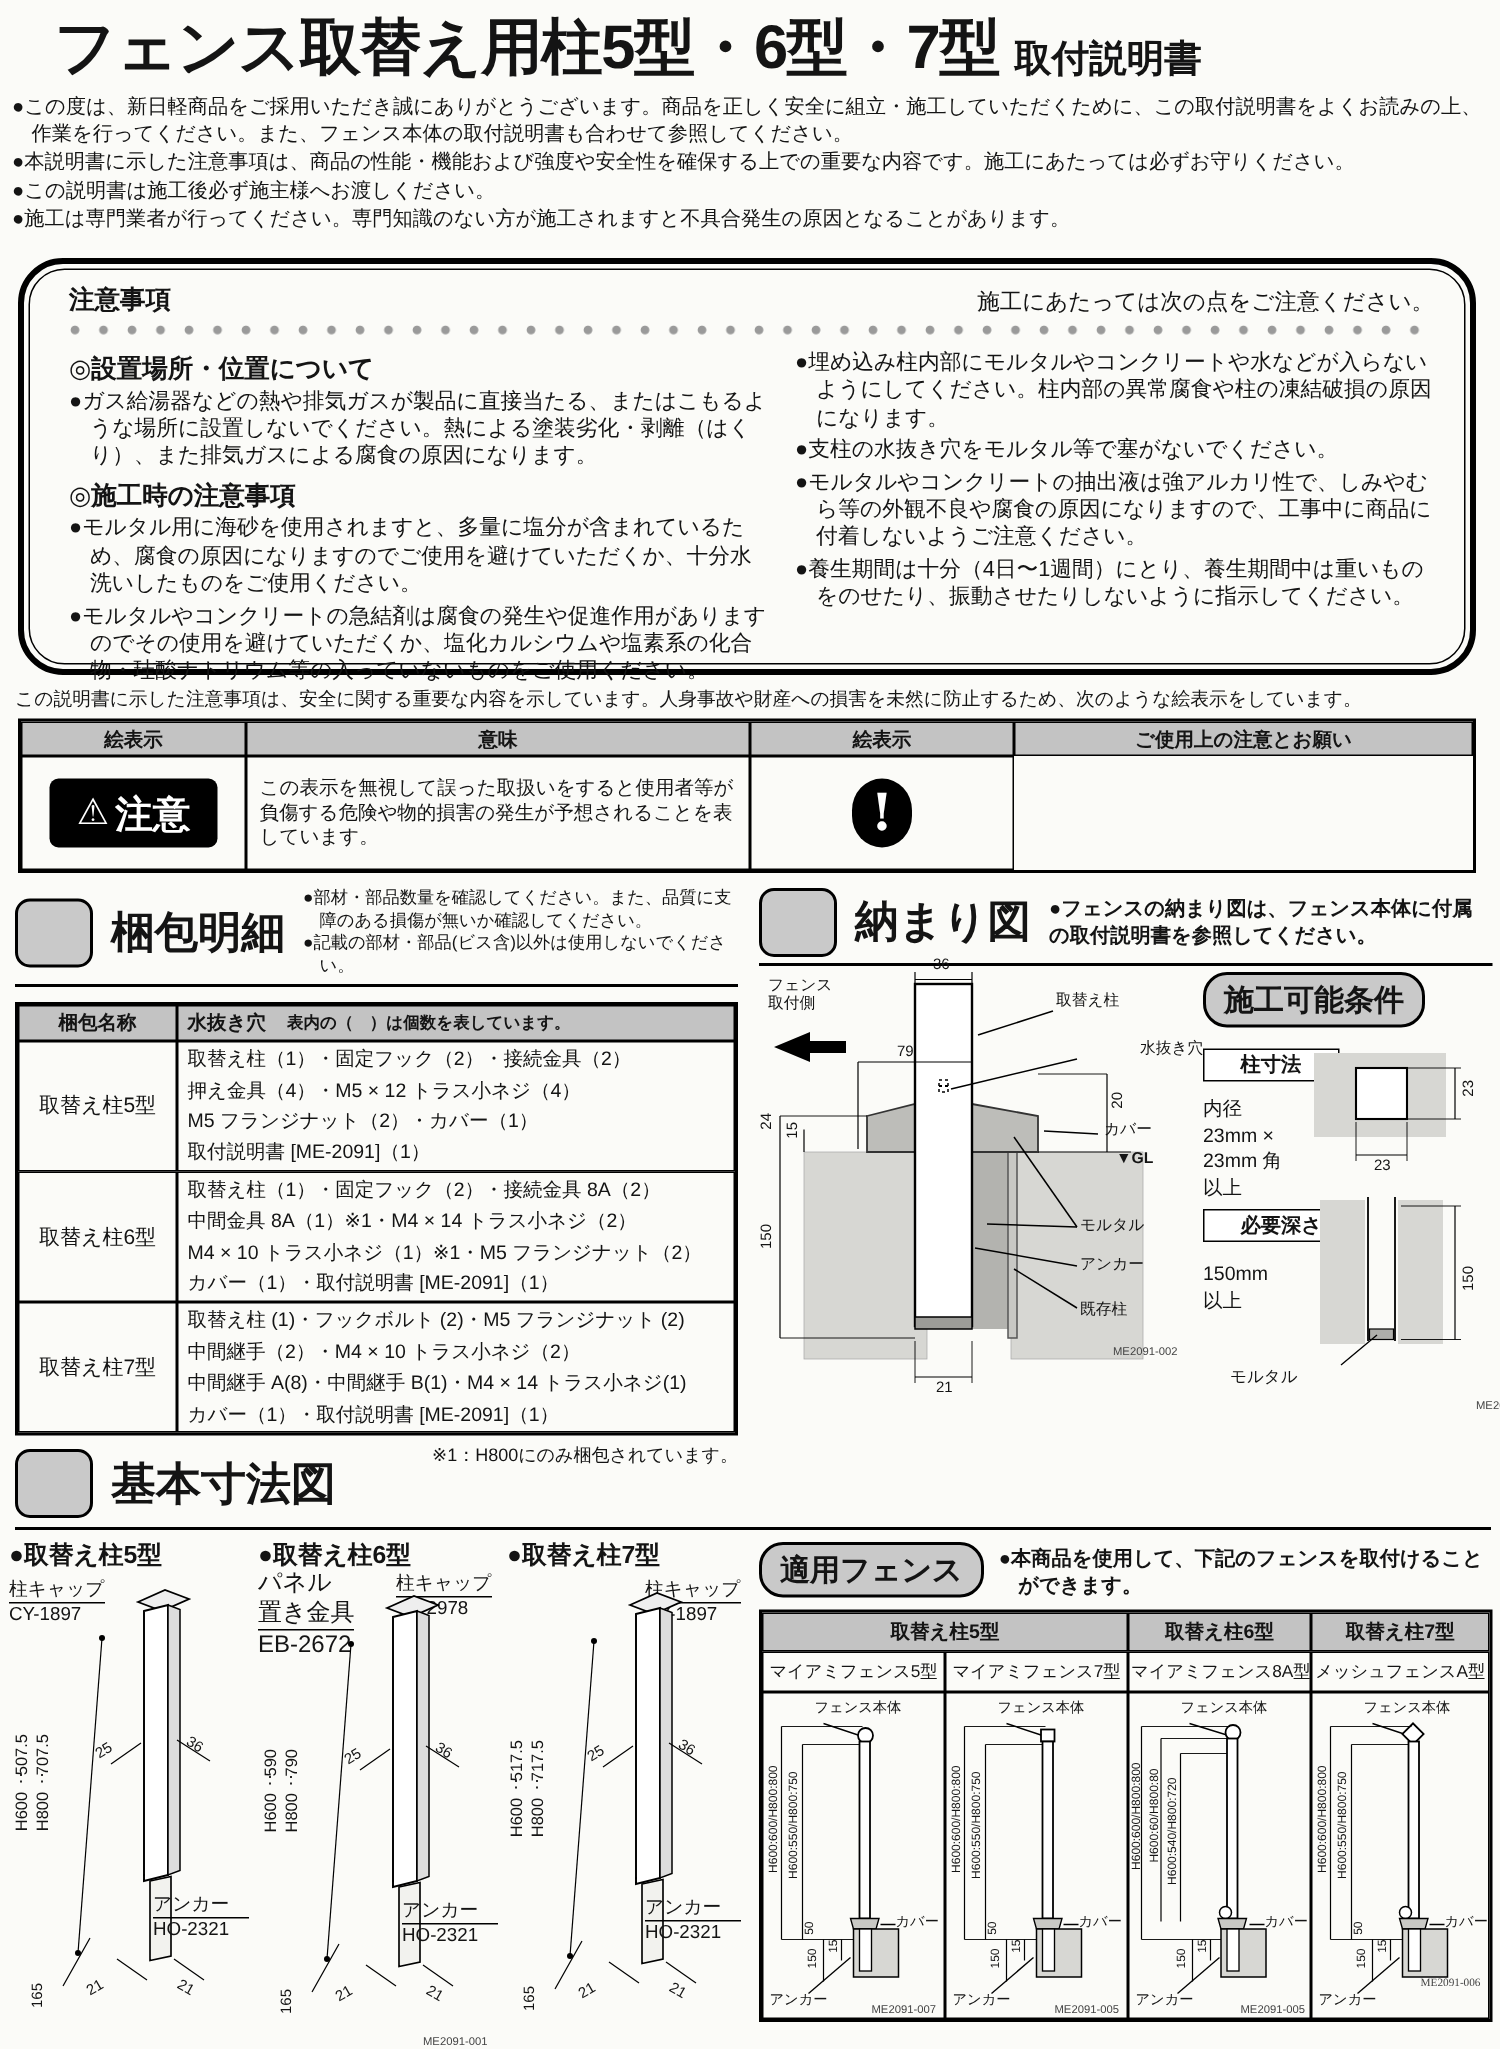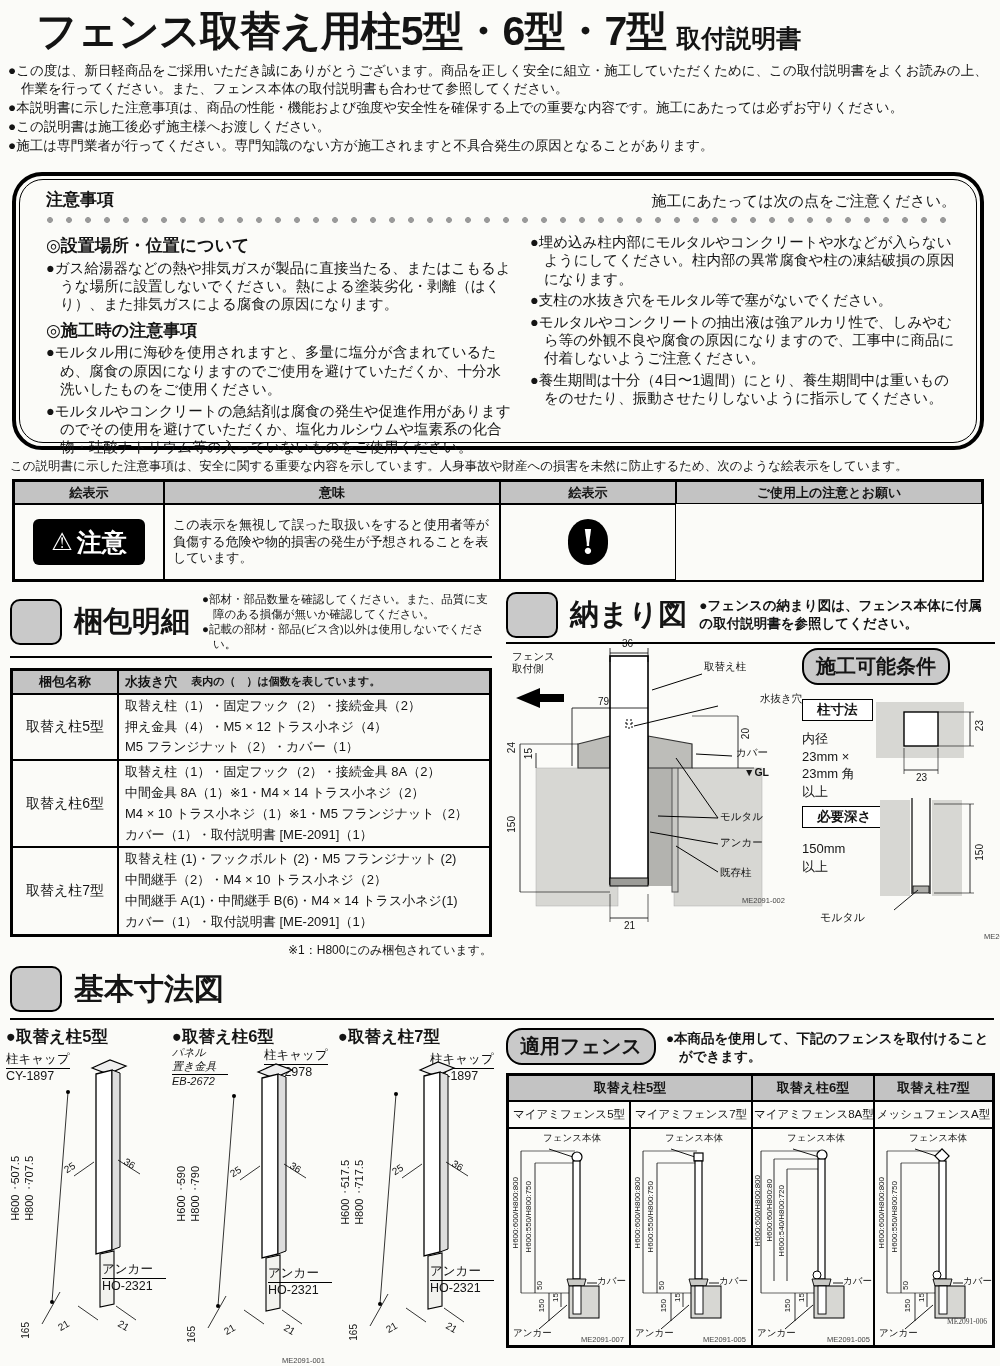--- a/index.html
+++ b/index.html
@@ -57,21 +57,21 @@
   .nomari{top:592px;left:506px;width:489px;height:372px;}
   .nomari .sec-notes{font-size:13.5px;font-weight:bold;}
   .diagram-area{position:relative;width:100%;height:300px;}
   .dlabel{position:absolute;font-size:10.5px;white-space:nowrap;}
   .dnum{position:absolute;font-size:10px;white-space:nowrap;}
   .vtext{writing-mode:vertical-rl;transform:rotate(180deg);}
   .code{position:absolute;font-size:7.5px;color:#444;white-space:nowrap;}
   
   .cond-panel{position:absolute;left:296px;top:4px;width:192px;height:292px;}
   .cond-title{display:inline-block;border:2.5px solid #000;border-radius:16px;background:#c9c9c9;font-size:20px;font-weight:bold;padding:3px 12px;white-space:nowrap;}
-  .cond-sub{display:inline-block;border:1.5px solid #000;background:#fff;font-size:13.5px;font-weight:bold;padding:1px 14px;white-space:nowrap;}
+  .cond-sub{display:inline-block;border:1.5px solid #000;background:#fff;font-size:13.5px;font-weight:bold;padding:1px 24px;white-space:nowrap;}
   .cond-text{font-size:13px;line-height:1.35;}
   
   .basics-head{top:966px;left:10px;width:984px;}
   .basics-head .sec-title{font-size:30px;}
   .figs{top:1026px;left:4px;width:500px;height:338px;}
   .fig{position:absolute;top:0;width:166px;height:338px;}
   .fig-heading{font-size:16.5px;font-weight:bold;white-space:nowrap;}
   .leader-label{font-size:12.5px;line-height:1.25;white-space:nowrap;}
   .leader-label .u{border-bottom:1.5px solid #000;display:inline-block;min-width:64px;}
   .slant{position:absolute;font-size:10px;}
@@ -166,37 +166,38 @@
           <span>水抜き穴</span>
           <span class="small-note">表内の（　）は個数を表しています。</span>
         </div>
       </div>
       <div class="pack-row">
         <div class="pack-name">取替え柱5型</div>
         <div class="pack-lines">
           <div>取替え柱（1）・固定フック（2）・接続金具（2）</div>
           <div>押え金具（4）・M5 × 12 トラス小ネジ（4）</div>
           <div>M5 フランジナット（2）・カバー（1）</div>
+          <div>取付説明書 [ME-2091]（1）</div>
         </div>
       </div>
       <div class="pack-row">
         <div class="pack-name">取替え柱6型</div>
         <div class="pack-lines">
           <div>取替え柱（1）・固定フック（2）・接続金具 8A（2）</div>
           <div>中間金具 8A（1）※1・M4 × 14 トラス小ネジ（2）</div>
           <div>M4 × 10 トラス小ネジ（1）※1・M5 フランジナット（2）</div>
           <div>カバー（1）・取付説明書 [ME-2091]（1）</div>
         </div>
       </div>
       <div class="pack-row">
         <div class="pack-name">取替え柱7型</div>
         <div class="pack-lines">
           <div>取替え柱 (1)・フックボルト (2)・M5 フランジナット (2)</div>
           <div>中間継手（2）・M4 × 10 トラス小ネジ（2）</div>
-          <div>中間継手 A(1)・中間継手 B(6)・M4 × 14 トラス小ネジ(1)</div>
+          <div>中間継手 A(8)・中間継手 B(1)・M4 × 14 トラス小ネジ(1)</div>
           <div>カバー（1）・取付説明書 [ME-2091]（1）</div>
         </div>
       </div>
     </div>
     <div class="pack-foot">※1：H800にのみ梱包されています。</div>
   </div>
 
   <div class="abs nomari">
     <div class="sec-head">
       <div class="sec-icon"></div>
@@ -347,21 +348,21 @@
         <span class="u">アンカー</span><br>
         <span>HO-2321</span>
       </div>
       <span class="vtext" style="position:absolute;left:14px;top:296px;font-size:10px;">165</span>
       <span class="slant" style="left:52px;top:294px;transform:rotate(-30deg);">21</span>
       <span class="slant" style="left:112px;top:294px;transform:rotate(30deg);">21</span>
     </div>
 
     <div class="fig" style="left:168px;">
       <div class="fig-heading">●取替え柱6型</div>
-      <div class="leader-label" style="position:absolute;left:0;top:20px;font-size:11px;font-style:italic;">
+      <div class="leader-label" style="position:absolute;left:0;top:20px;font-size:16px;">
         <span>パネル</span><br>
         <span class="u" style="min-width:56px;">置き金具</span><br>
         <span>EB-2672</span>
       </div>
       <div class="leader-label" style="position:absolute;left:92px;top:22px;">
         <span class="u">柱キャップ</span><br>
         <span>CY-2978</span>
       </div>
       <svg width="120" height="280" viewBox="0 0 120 280" style="position:absolute;left:28px;top:32px;">
         <polygon points="58,14 76,6 92,12 74,20" fill="#eee" stroke="#000" stroke-width="1.2"></polygon>

